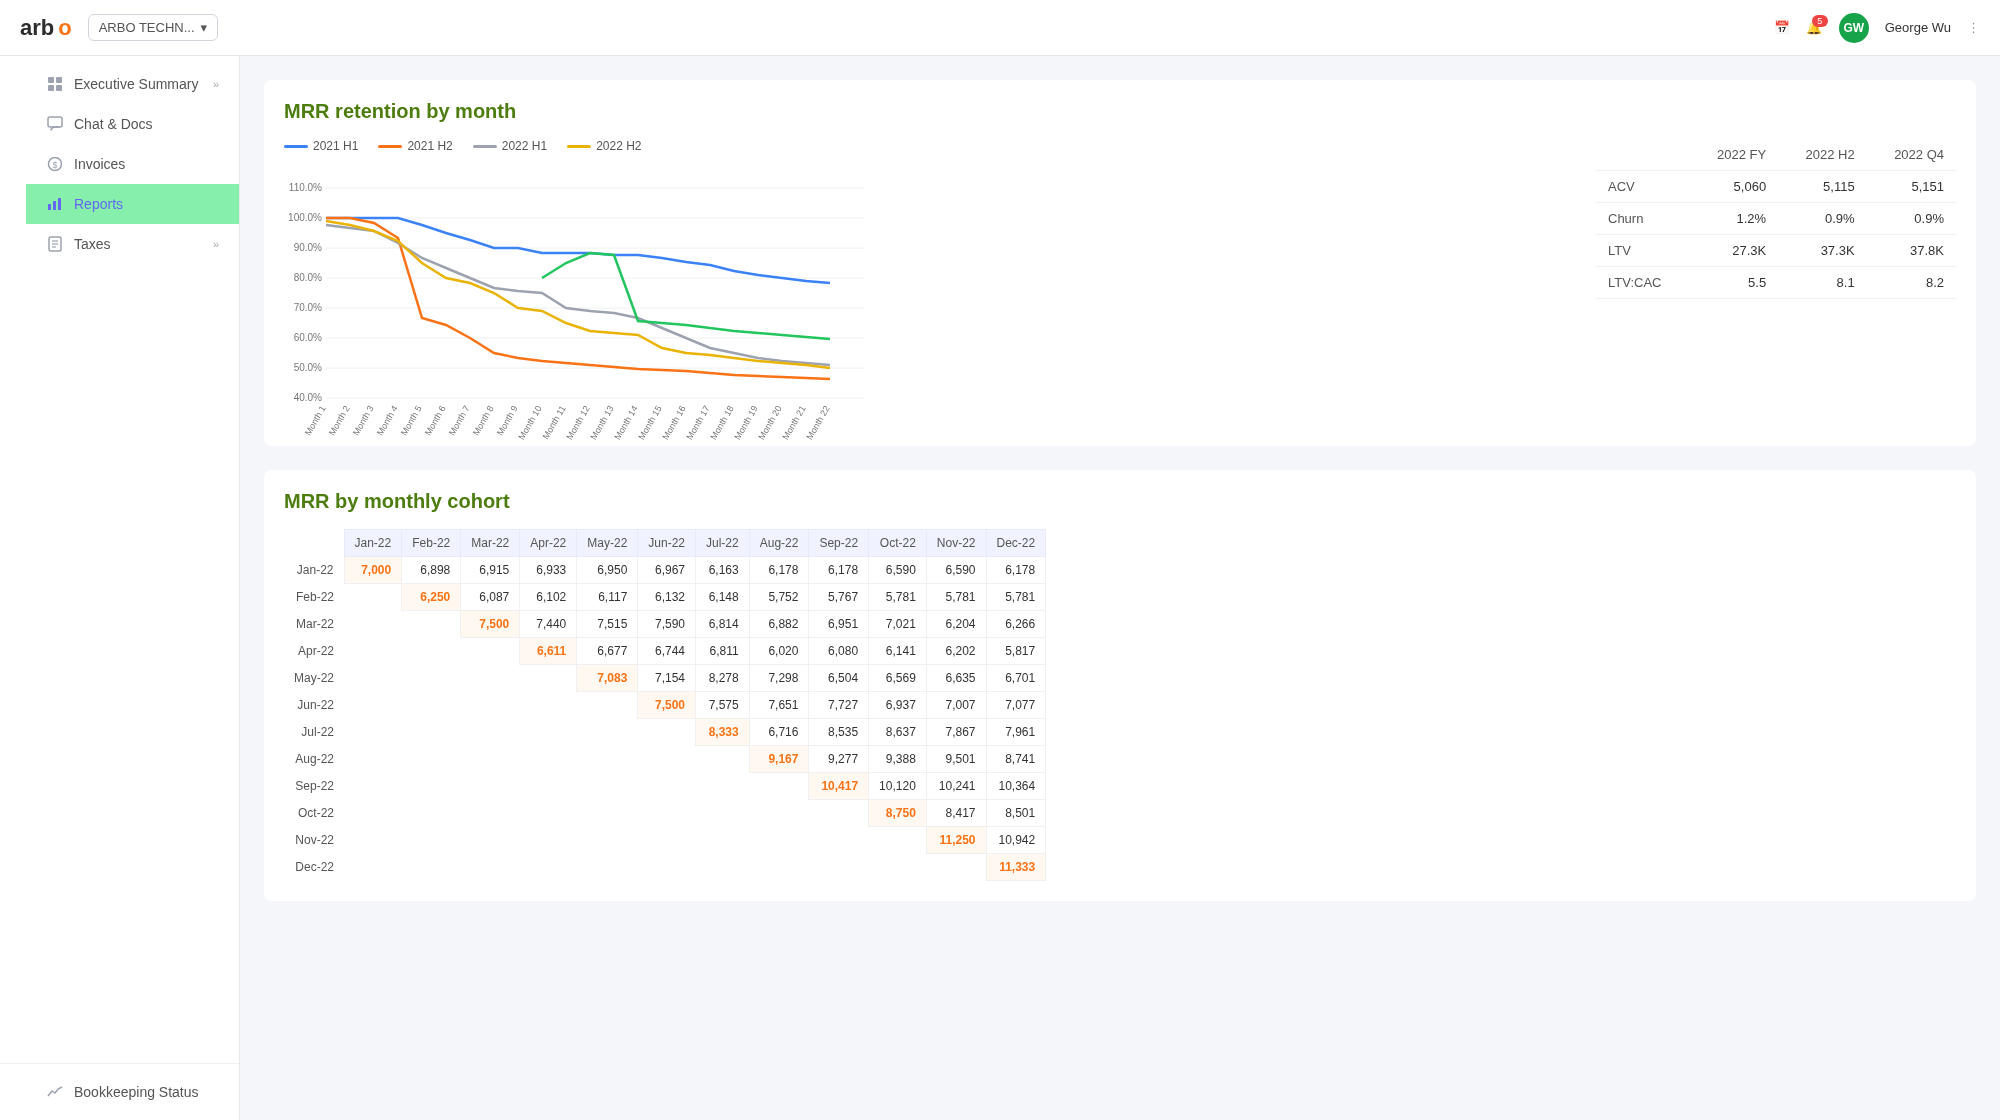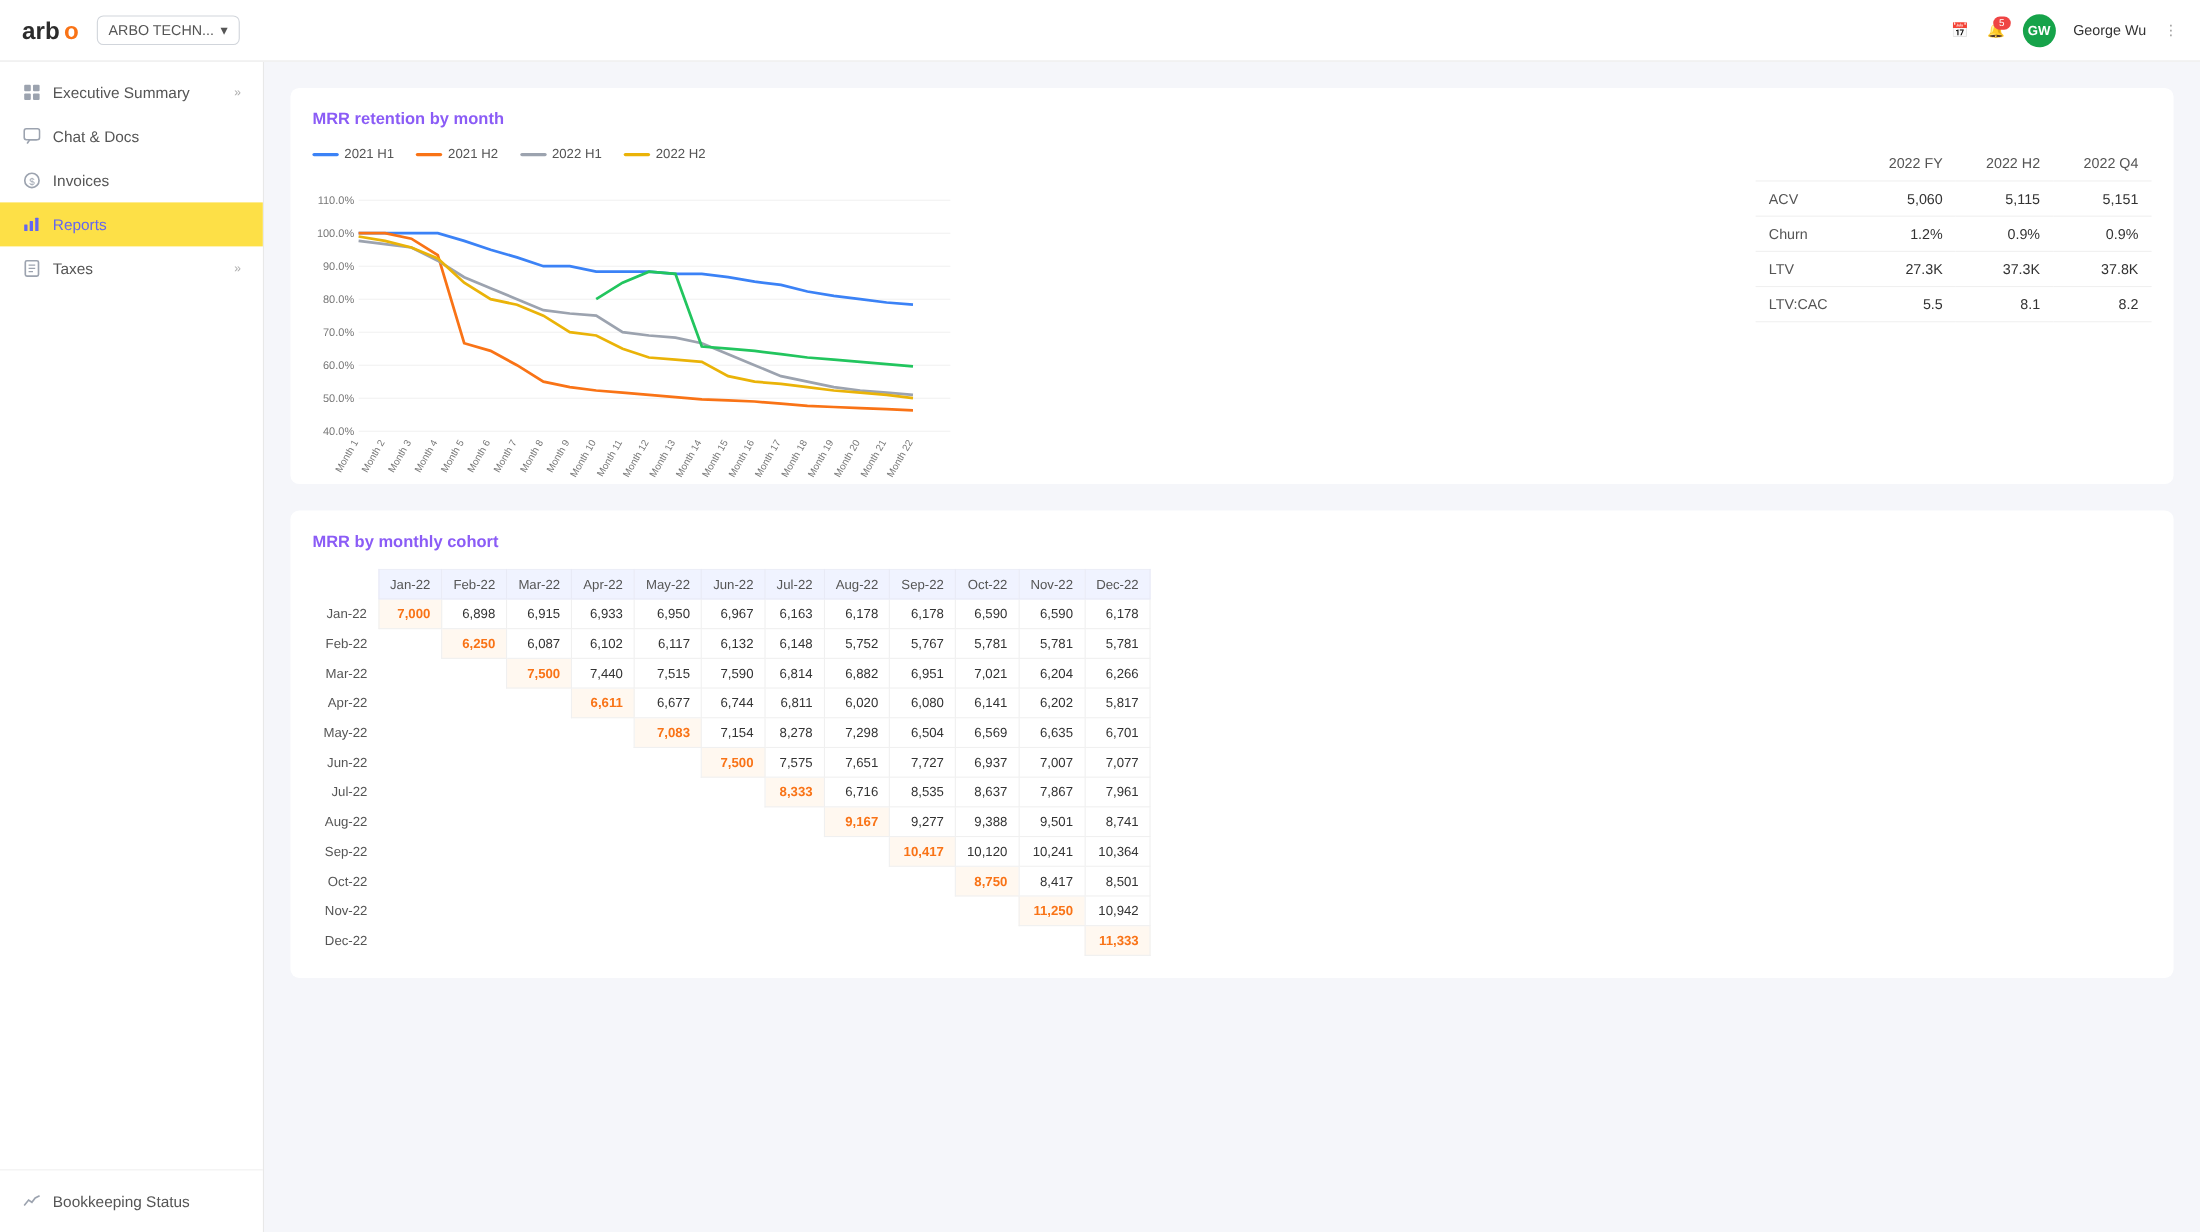--- a/index.html
+++ b/index.html
@@ -39,35 +39,35 @@
     
     .sidebar {
       width: 240px; background: #fff; border-right: 1px solid #e8e8e8;
       min-height: calc(100vh - 56px); display: flex; flex-direction: column;
       position: fixed; top: 56px; left: 0; bottom: 0; overflow-y: auto;
     }
     .sidebar-main { flex: 1; padding: 8px 0; }
     .sidebar-item {
       display: flex; align-items: center; gap: 10px;
       padding: 11px 20px; cursor: pointer; color: #555; font-size: 14px;
-      border-radius: 0; transition: background 0.15s;
-    }
-    .sidebar-item.active { color: #6366f1; background: #fde047; }
+      border-radius: 0; transition: background 0.15s; margin-left: 26px;
+    }
+    .sidebar-item.active { color: #6366f1; background: #86efac; }
     .sidebar-item .icon { width: 18px; height: 18px; display: flex; align-items: center; justify-content: center; flex-shrink: 0; }
     .sidebar-item .chevron { margin-left: auto; font-size: 11px; color: #aaa; }
     .sidebar-bottom { padding: 8px 0; border-top: 1px solid #f0f0f0; }
 
     
     .main { margin-left: 240px; padding: 24px; flex: 1; }
 
     
     .card { background: #fff; border-radius: 8px; padding: 20px; margin-bottom: 24px; }
 
     
-    .section-title { font-size: 15px; font-weight: 600; color: #8b5cf6; margin-bottom: 16px; }
+    .section-title { font-size: 20px; font-weight: 600; color: #4d7c0f; margin-bottom: 16px; }
 
     
     .mrr-retention-container { display: flex; gap: 16px; }
     .chart-area { flex: 1; min-width: 0; }
     .stats-table-area { width: 360px; flex-shrink: 0; }
 
     
     .chart-legend { display: flex; gap: 20px; margin-bottom: 10px; align-items: center; flex-wrap: wrap; }
     .legend-item { display: flex; align-items: center; gap: 5px; font-size: 12px; color: #555; }
     .legend-line { width: 24px; height: 3px; border-radius: 2px; }

